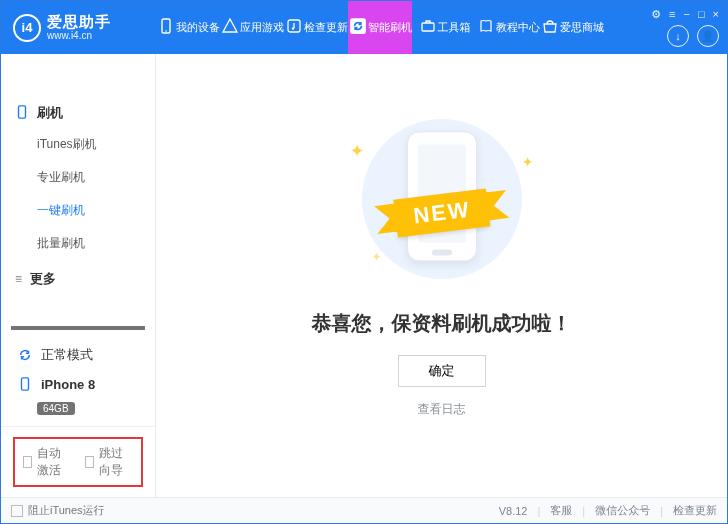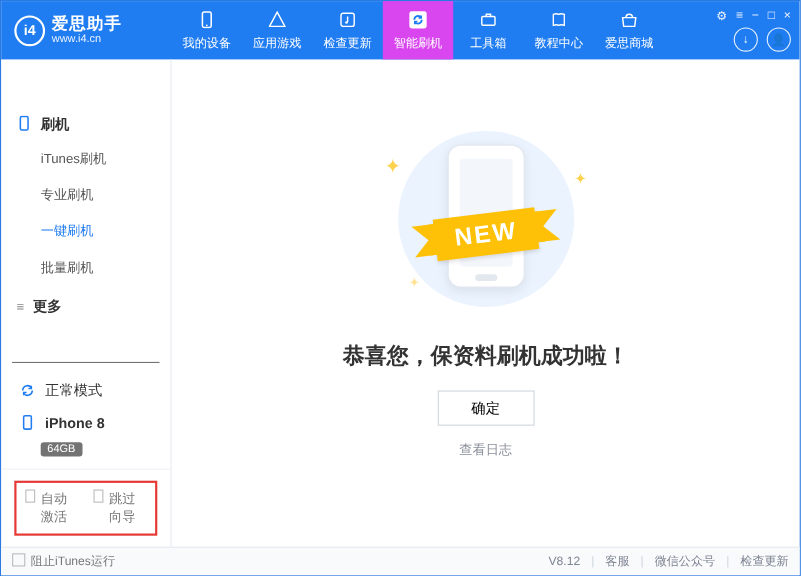--- a/index.html
+++ b/index.html
@@ -7,44 +7,44 @@
   body { background: #fff; display: flex; flex-direction: column; border: 1px solid #2a7ae2; }
 
   
   .header { height: 53px; background: #1f7cf1; display: flex; align-items: center; color: #fff; }
   .logo-box { display: flex; align-items: center; padding: 0 12px; width: 155px; }
   .logo-circle { width: 28px; height: 28px; border: 2px solid #fff; border-radius: 50%; display: flex; align-items: center; justify-content: center; font-size: 13px; font-weight: bold; margin-right: 6px; }
   .brand { display: flex; flex-direction: column; line-height: 1; }
   .brand-title { font-size: 15px; font-weight: 600; letter-spacing: 1px; }
   .brand-url { font-size: 10px; opacity: .9; margin-top: 2px; }
   .top-nav { display: flex; height: 100%; flex: 1; }
-  .top-nav .item { width: 64px; display: flex; flex-direction: column; align-items: center; justify-content: center; font-size: 11px; cursor: pointer; }
+  .top-nav .item { width: 64px; display: flex; align-items: center; justify-content: center; font-size: 11px; cursor: pointer; }
   .top-nav .item.active { background: #d946ef; }
   .top-nav .icon { width: 20px; height: 20px; margin-bottom: 4px; display:flex; align-items:center; justify-content:center; }
   .window-controls { margin-left: auto; padding-right: 8px; display: flex; flex-direction: column; align-items: flex-end; gap: 4px; }
   .wc-row { display: flex; gap: 8px; font-size: 11px; }
   .wc-row span { cursor: pointer; opacity: .9; }
   .circle-btn { width: 22px; height: 22px; border: 1.5px solid #fff; border-radius: 50%; display:flex; align-items:center; justify-content:center; font-size: 11px; cursor:pointer; }
 
   
   .body { flex: 1; display: flex; min-height: 0; }
   .sidebar { width: 155px; border-right: 1px solid #e6e9ee; display: flex; flex-direction: column; }
   .side-scroll { flex: 1; overflow: auto; padding-top: 10px; margin-top: 40px; }
   .side-group { padding: 0 14px; margin-bottom: 10px; }
   .side-head { font-size: 13px; font-weight: 600; color: #333; display: flex; align-items: center; gap: 8px; margin-bottom: 6px; }
   .side-items { padding-left: 22px; }
   .side-item { font-size: 12px; color: #555; padding: 8px 0; cursor: pointer; }
   .side-item.active { color: #1f7cf1; }
-  .mode-box { margin: 8px 10px 0 10px; border-top: 1px solid #737373; padding: 10px 4px; }
+  .mode-box { margin: 8px 10px 0 10px; border-top: 4px solid #737373; padding: 10px 4px; }
   .mode-row { display: flex; align-items: center; gap: 8px; font-size: 13px; color: #333; padding: 6px 2px; }
   .mode-icon { width: 16px; height: 16px; display:flex; align-items:center; justify-content:center; }
   .badge64 { display: inline-block; background: #737373; color: #fff; font-size: 10px; padding: 1px 6px; border-radius: 3px; margin-left: 22px; margin-top: 4px; }
   .check-area { border-top: 1px solid #eef1f5; padding: 10px 12px; }
   .red-highlight { border: 2px solid #e53935; padding: 6px 8px; display: flex; gap: 14px; }
-  .chk { display: flex; align-items: flex-start; gap: 5px; font-size: 12px; color: #777; cursor: pointer; }
+  .chk { display: flex; align-items: center; gap: 5px; font-size: 12px; color: #777; cursor: pointer; }
   .chk .box { width: 12px; height: 12px; border: 1px solid #bbb; }
 
   
   .main { flex: 1; display: flex; flex-direction: column; align-items: center; justify-content: flex-start; padding-top: 60px; position: relative; }
   .illus { width: 220px; height: 170px; position: relative; }
   .big-circle { position:absolute; left:50%; top:50%; width:160px; height:160px; transform:translate(-50%,-50%); background:#eaf3fe; border-radius:50%; }
   .phone { position:absolute; left:50%; top:50%; width:70px; height:130px; transform:translate(-50%,-52%); background:#fff; border-radius:12px; box-shadow: 0 3px 10px rgba(0,0,0,.08); border:1px solid #e3e8ef; }
   .phone:before { content:""; position:absolute; left:10px; right:10px; top:12px; bottom:18px; background:#f3f6fb; border-radius:3px; }
   .phone:after { content:""; position:absolute; left:50%; bottom:5px; width:20px; height:6px; border-radius:4px; background:#e3e8ef; transform:translateX(-50%); }
   .ribbon { position:absolute; left:50%; top:58%; transform:translate(-50%,-50%) rotate(-7deg); background:#ffc107; color:#fff; font-weight:800; font-family: Impact, Arial; font-size:22px; letter-spacing:2px; padding:6px 18px; box-shadow: 0 2px 4px rgba(0,0,0,.12); }

